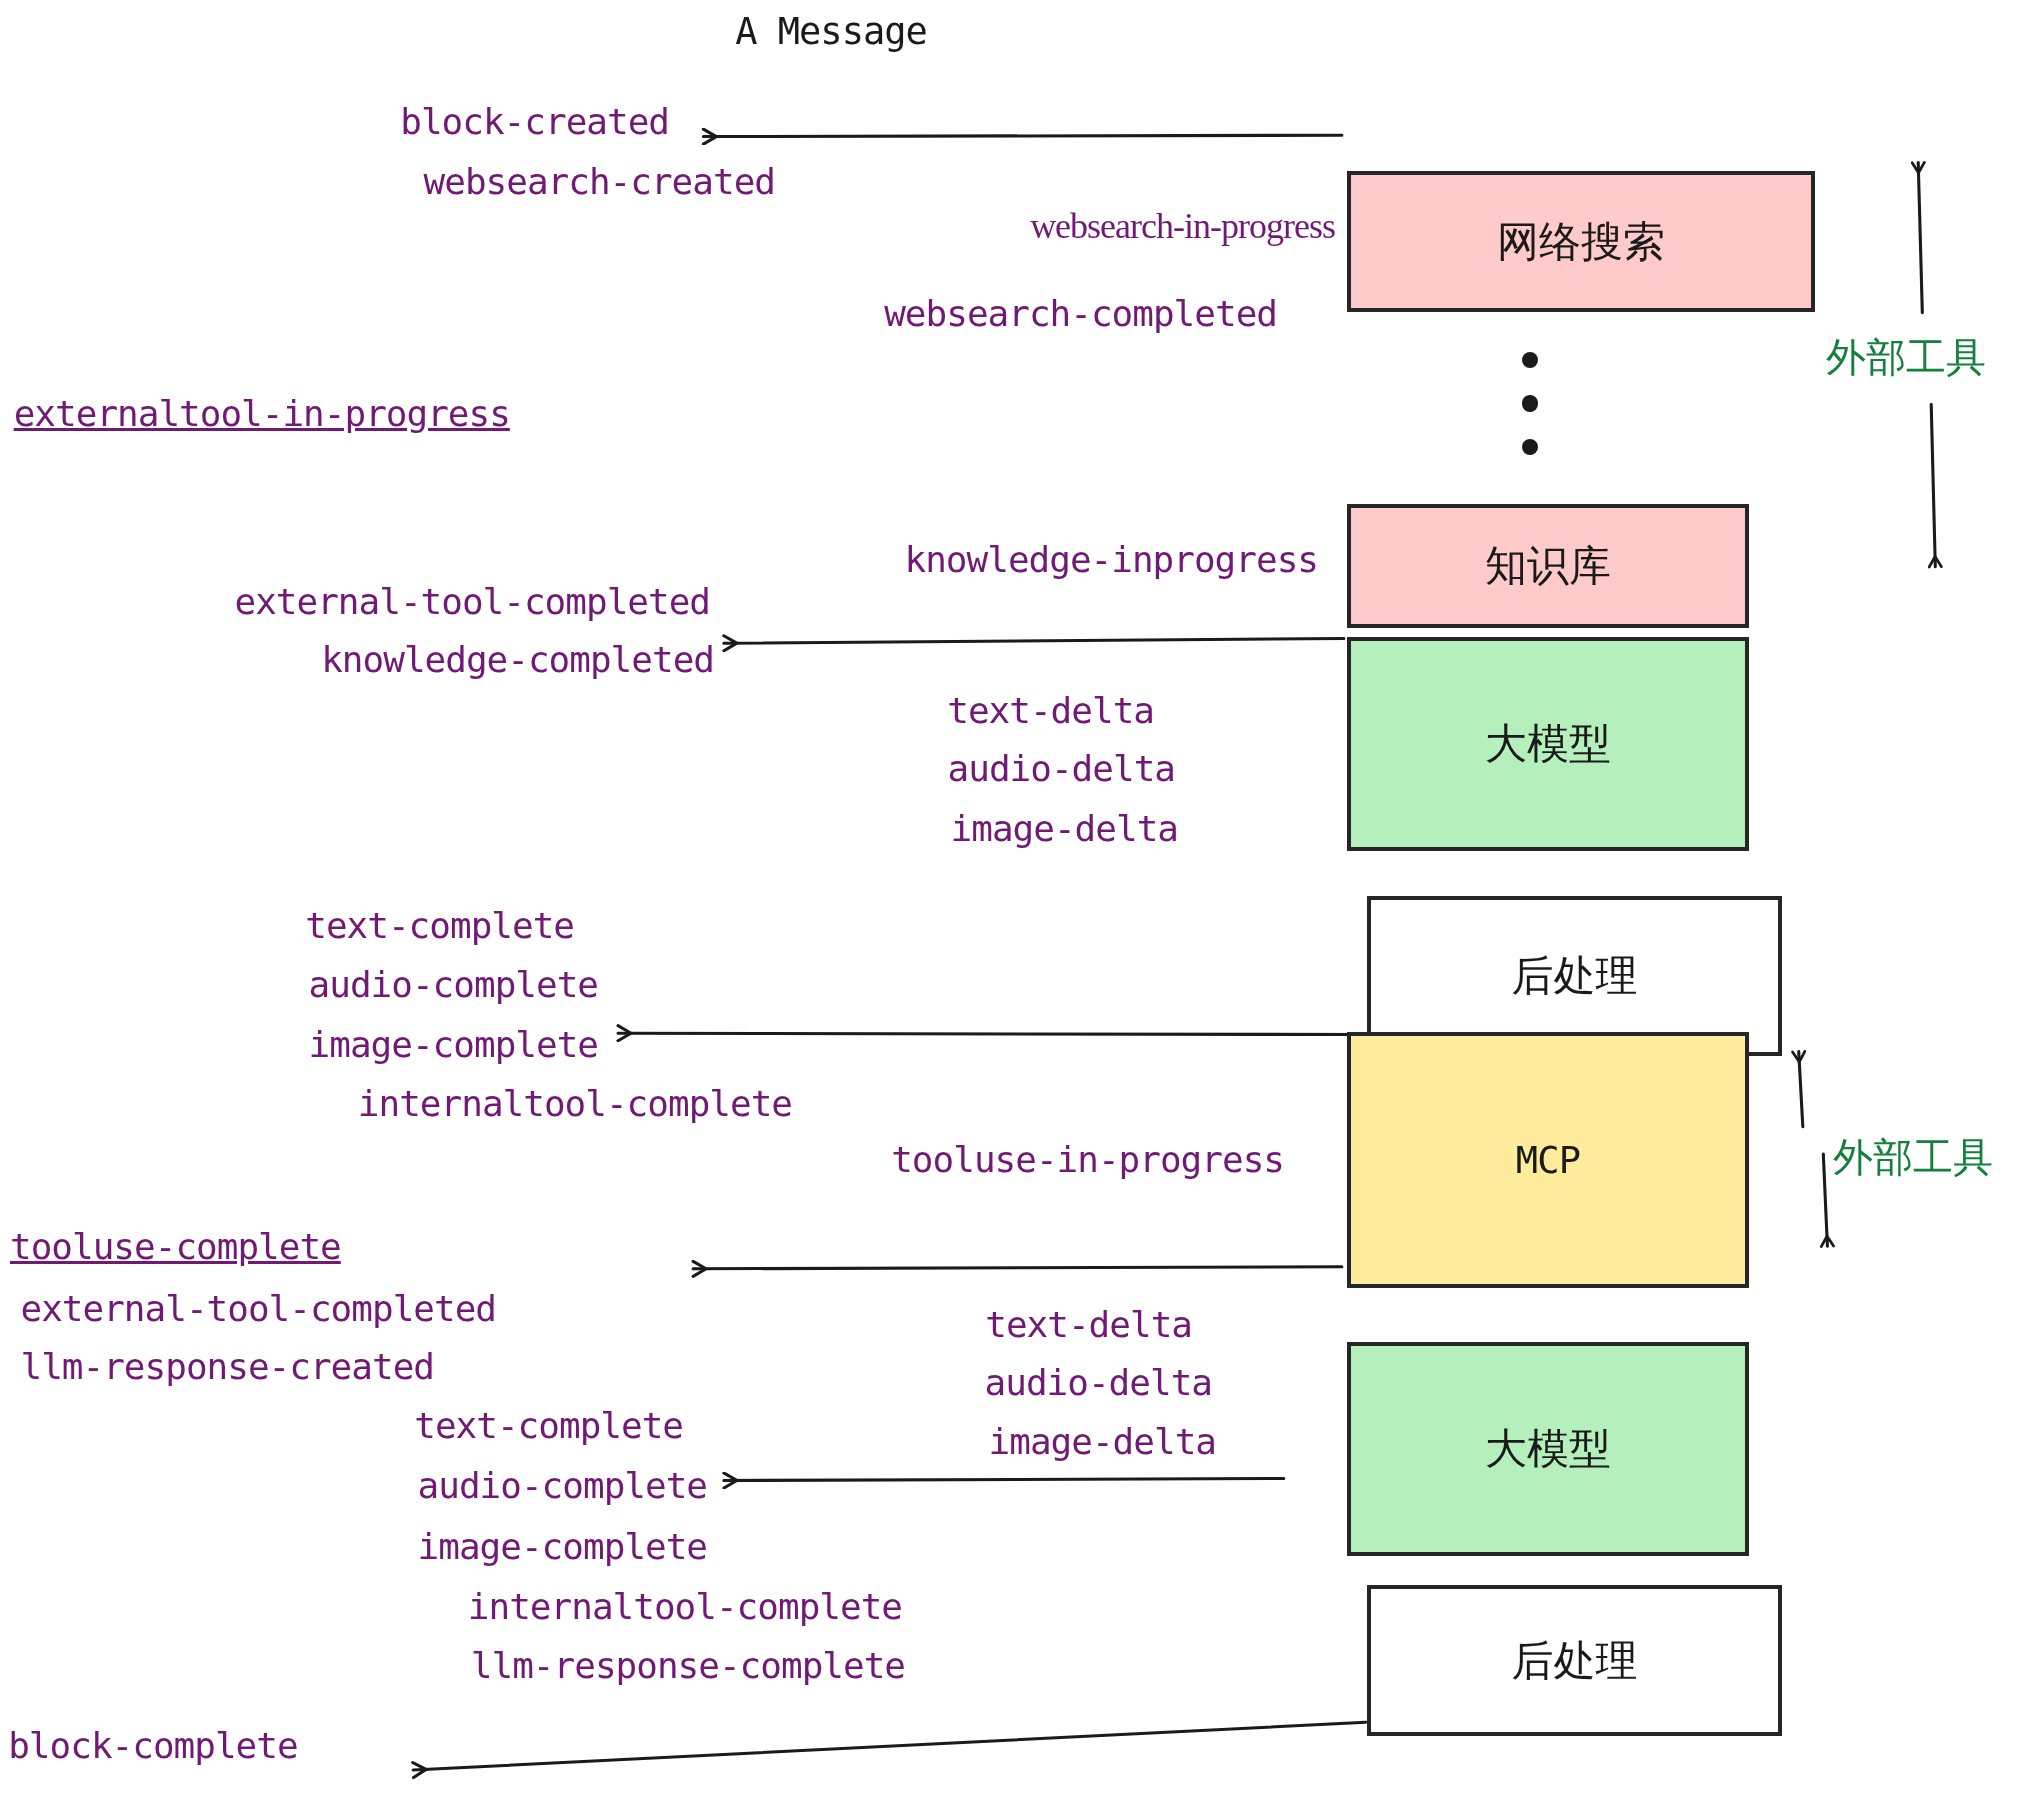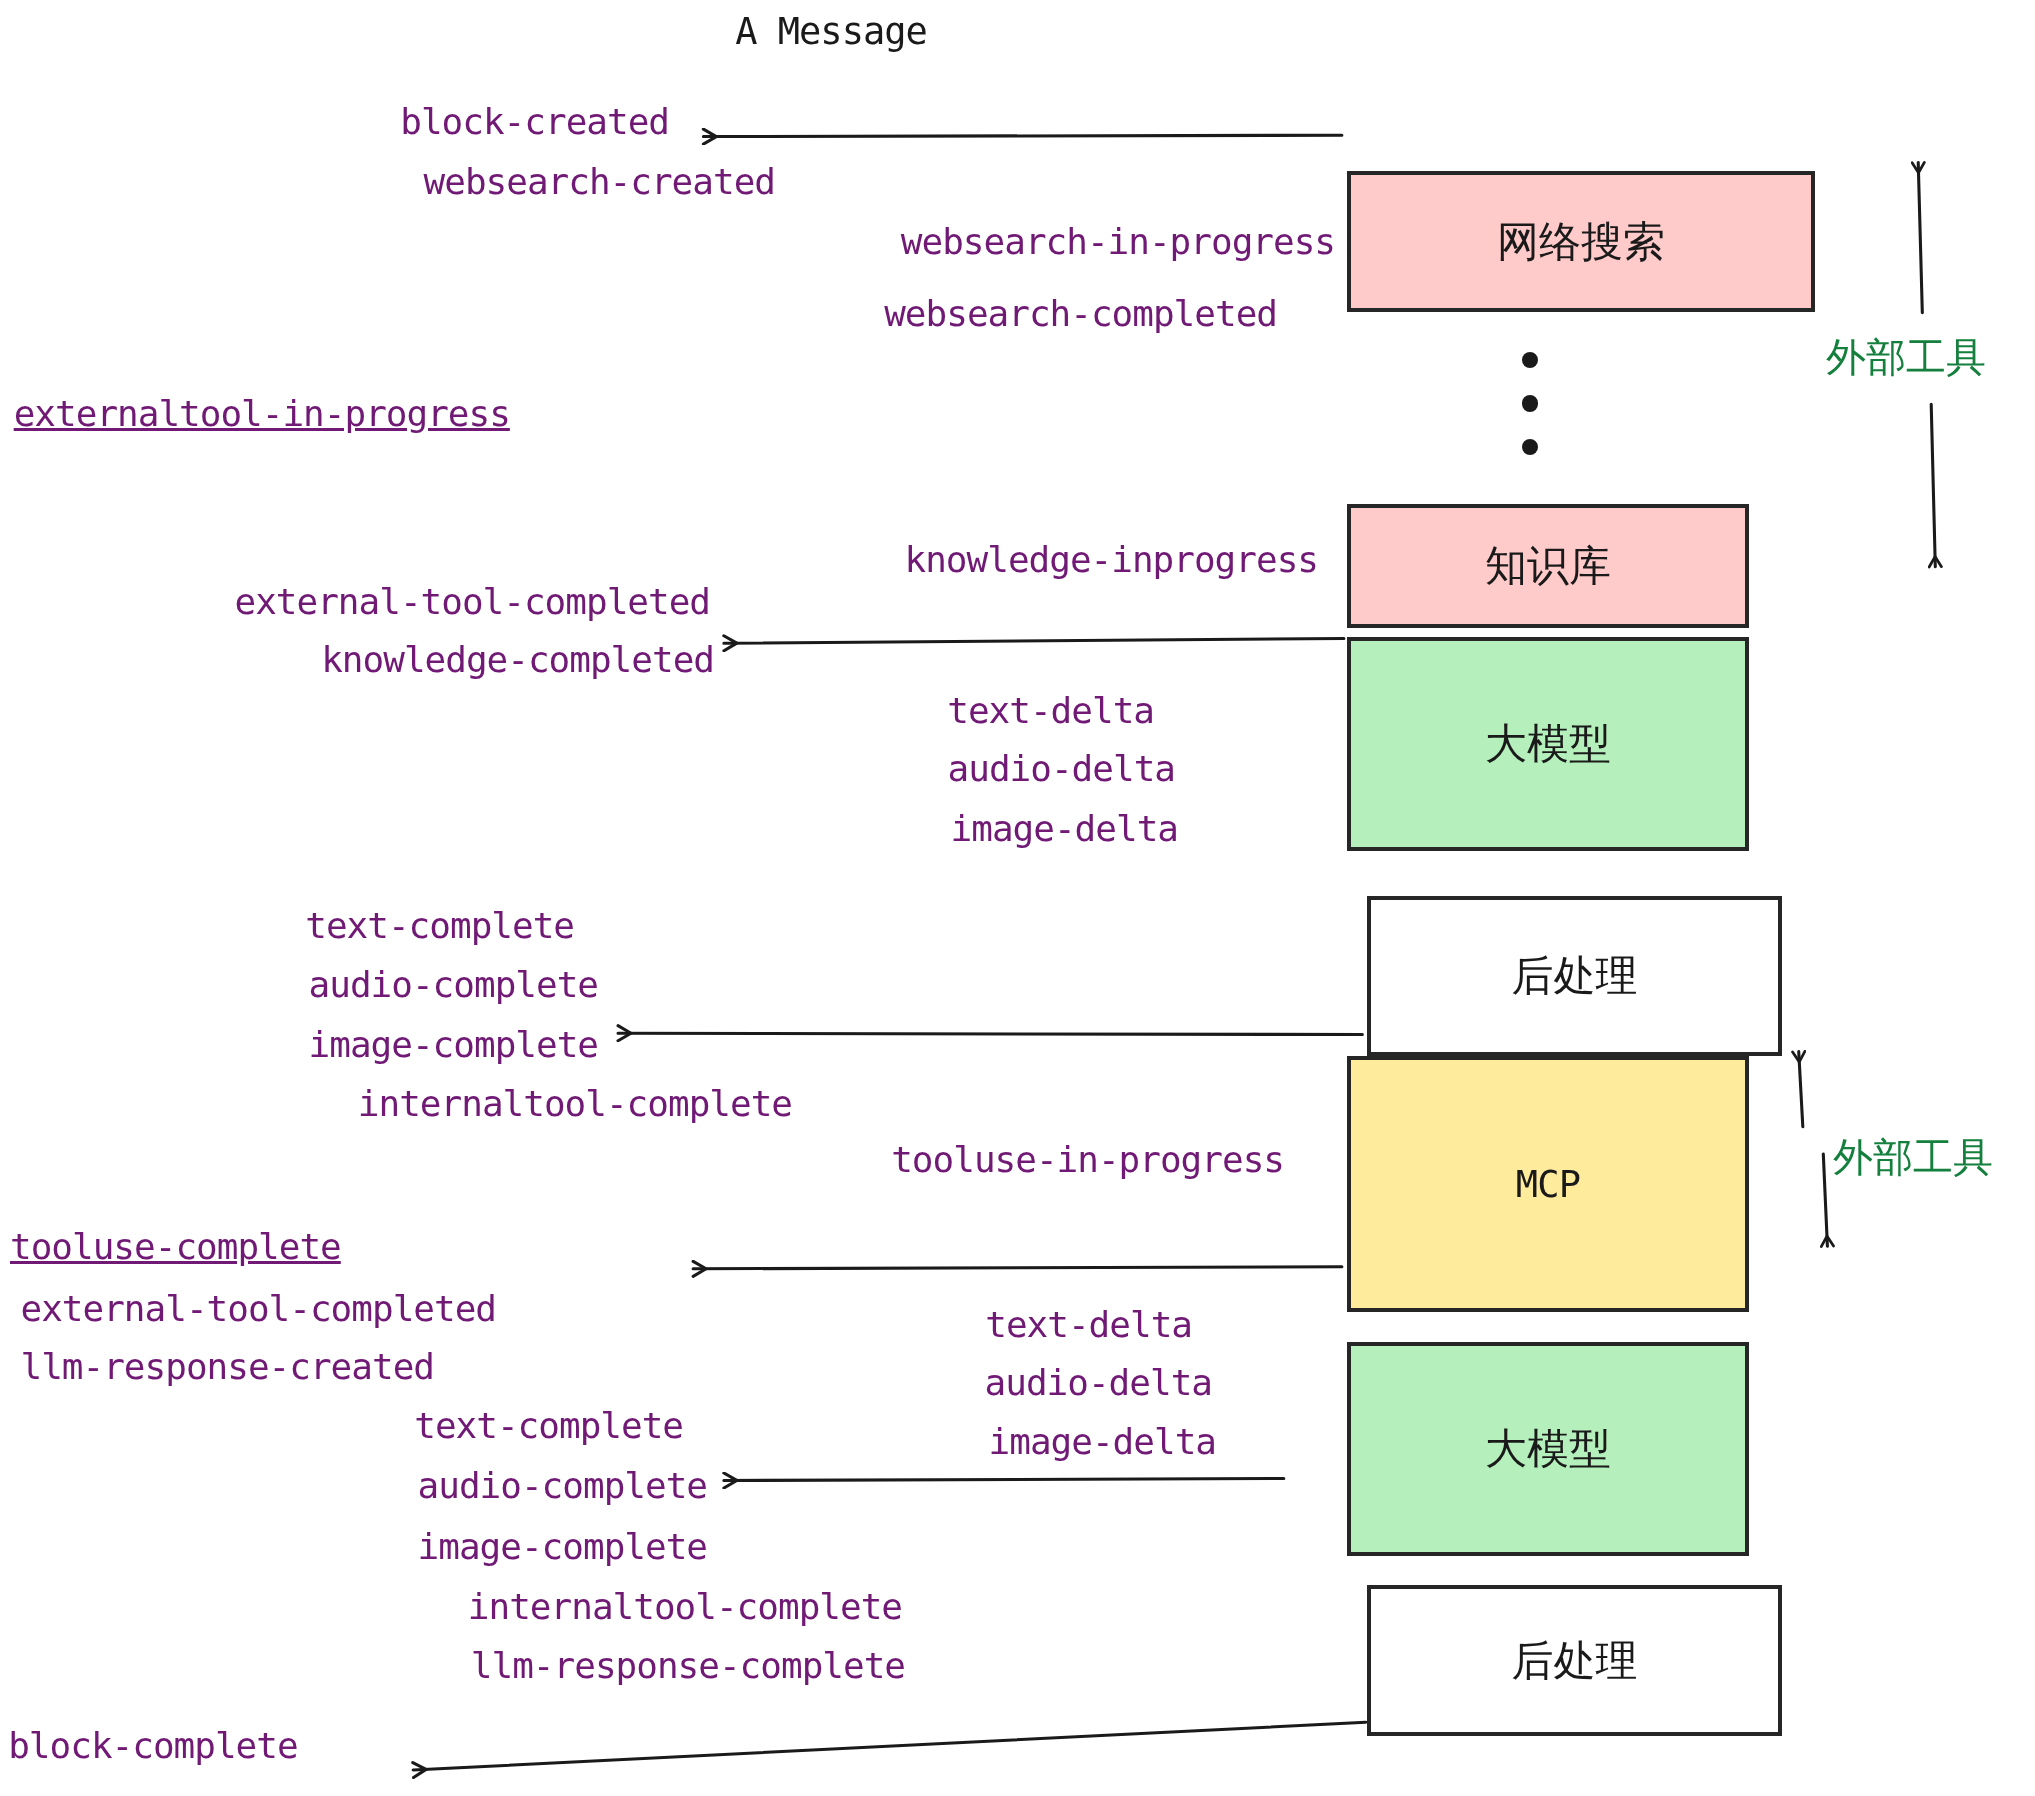--- a/index.html
+++ b/index.html
@@ -116,21 +116,21 @@
       </div>
       <div class="node" style="left: 1347px; top: 504px; width: 402px; height: 124px; background: rgb(255, 202, 202);">
         <span class="node-label">知识库</span>
       </div>
       <div class="node" style="left: 1347px; top: 637px; width: 402px; height: 214px; background: rgb(181, 240, 188);">
         <span class="node-label">大模型</span>
       </div>
       <div class="node" style="left: 1367px; top: 896px; width: 415px; height: 160px; background: rgb(255, 255, 255);">
         <span class="node-label">后处理</span>
       </div>
-      <div class="node mono" style="left: 1347px; top: 1056px; width: 402px; height: 256px; background: rgb(255, 235, 156);">
+      <div class="node mono" style="left: 1347px; top: 1032px; width: 402px; height: 256px; background: rgb(255, 235, 156);">
         <span class="node-label">MCP</span>
       </div>
       <div class="node" style="left: 1347px; top: 1342px; width: 402px; height: 214px; background: rgb(181, 240, 188);">
         <span class="node-label">大模型</span>
       </div>
       <div class="node" style="left: 1367px; top: 1585px; width: 415px; height: 151px; background: rgb(255, 255, 255);">
         <span class="node-label">后处理</span>
       </div>
     </div>
 
@@ -141,21 +141,21 @@
     </div>
 
   <div id="side-root">
       <div class="side-label" style="left: 1826px; top: 330px;">外部工具</div>
       <div class="side-label" style="left: 1833px; top: 1130px;">外部工具</div>
     </div>
 
   <div id="events-root">
       <div class="evt right" style="left: 669px; top: 104px;">block-created</div>
       <div class="evt right" style="left: 775px; top: 164px;">websearch-created</div>
-      <div class="evt right" style="left: 1335px; top: 224px;">websearch-in-progress</div>
+      <div class="evt right" style="left: 1335px; top: 208px; font-family: Liberation Serif, serif;">websearch-in-progress</div>
       <div class="evt right" style="left: 1277px; top: 296px;">websearch-completed</div>
       <div class="evt" style="left: 13.7px; top: 396px; text-decoration: underline;">externaltool-in-progress</div>
       <div class="evt right" style="left: 1318px; top: 542px;">knowledge-inprogress</div>
       <div class="evt right" style="left: 710px; top: 584px;">external-tool-completed</div>
       <div class="evt right" style="left: 714px; top: 642px;">knowledge-completed</div>
       <div class="evt right" style="left: 1154px; top: 693px;">text-delta</div>
       <div class="evt right" style="left: 1175px; top: 751px;">audio-delta</div>
       <div class="evt right" style="left: 1178px; top: 811px;">image-delta</div>
       <div class="evt right" style="left: 574px; top: 908px;">text-complete</div>
       <div class="evt right" style="left: 598px; top: 967px;">audio-complete</div>

